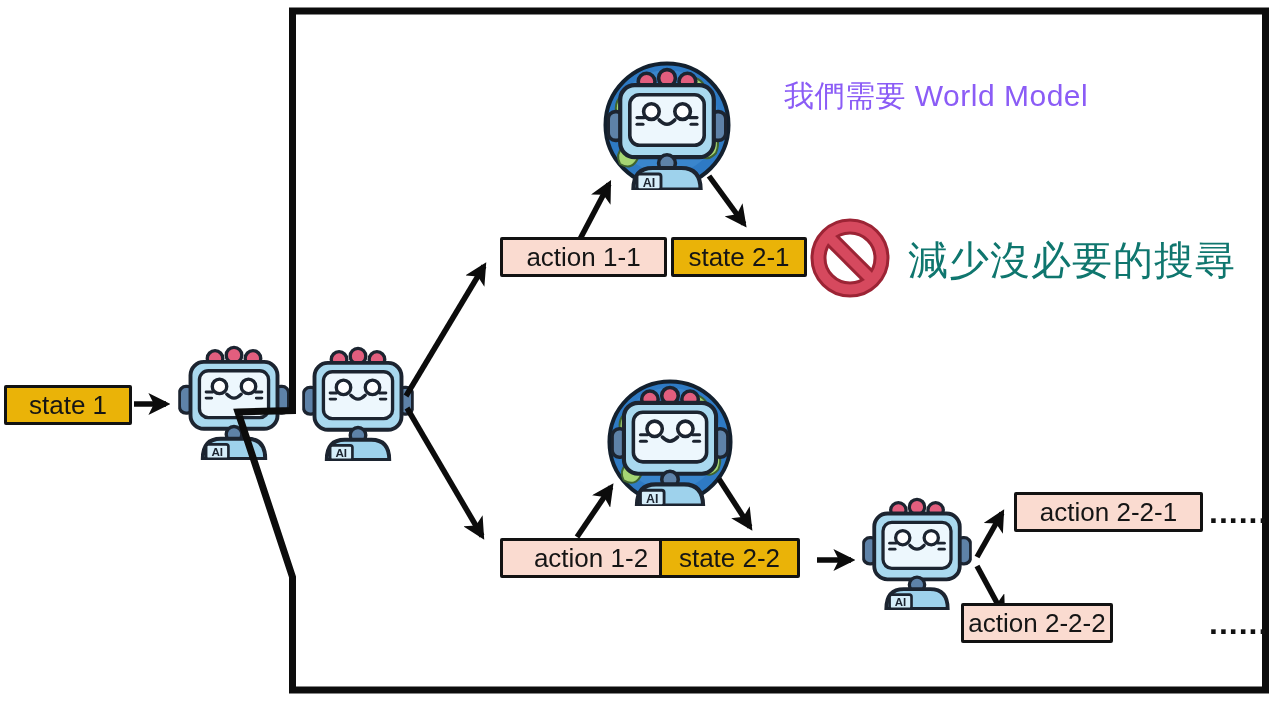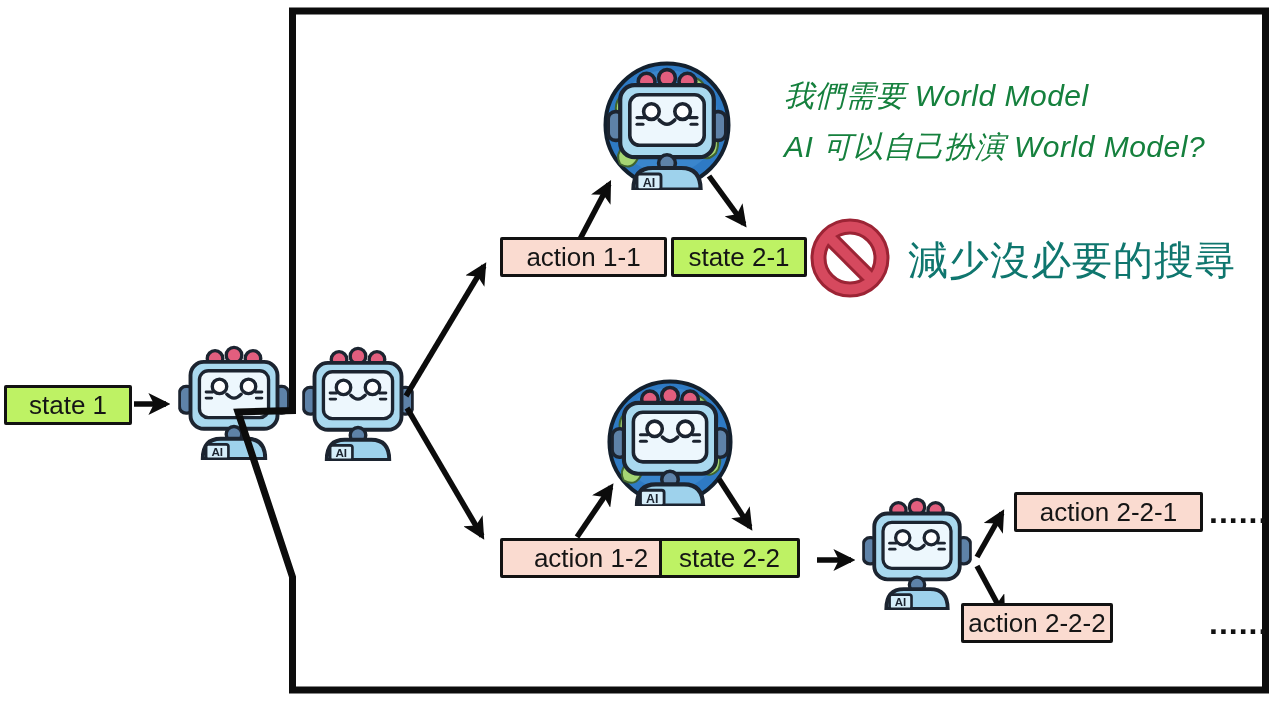--- a/index.html
+++ b/index.html
@@ -9,28 +9,28 @@
   }
   .sprite{position:absolute;}
   .overlay{position:absolute;left:0;top:0;pointer-events:none;}
   .box{
     position:absolute;box-sizing:border-box;
     border:3.5px solid #121212;border-radius:2px;
     display:flex;align-items:center;justify-content:center;
     font-size:26px;color:#151515;white-space:nowrap;
   }
   .box.action{background:#fadbd0;}
-  .box.state{background:#bef264;}
+  .box.state{background:#eab308;}
   .dots{
     position:absolute;font-weight:700;font-size:32px;line-height:40px;
     letter-spacing:1px;color:#111;height:40px;display:flex;align-items:center;
   }
   .title-line{
-    position:absolute;left:784px;font-size:30px;line-height:36px;color:#15803d;
-    white-space:nowrap;letter-spacing:0.5px;font-style:italic;
+    position:absolute;left:784px;font-size:30px;line-height:36px;color:#8b5cf6;
+    white-space:nowrap;letter-spacing:0.5px;
   }
   .note-text{
     position:absolute;left:908px;top:238px;font-size:40px;line-height:44px;
     color:#0f766e;white-space:nowrap;letter-spacing:1px;
   }
   svg{display:block;}
 </style>
 </head>
 <body>
 
@@ -140,17 +140,16 @@
   <div class="box state" style="left:671px;top:237px;width:136px;height:40px">state 2-1</div>
   <div class="box action" style="left:500px;top:538px;width:182px;height:40px">action 1-2</div>
   <div class="box state" style="left:659px;top:538px;width:141px;height:40px">state 2-2</div>
   <div class="box action" style="left:1014px;top:492px;width:189px;height:40px">action 2-2-1</div>
   <div class="box action" style="left:961px;top:603px;width:152px;height:40px">action 2-2-2</div>
 
   <div class="dots" style="left:1209px;top:492px">......</div>
   <div class="dots" style="left:1209px;top:603px">......</div>
 
   <div class="title-line" style="top:78px">我們需要 World Model</div>
-  <div class="title-line" style="top:129px">AI 可以自己扮演 World Model?</div>
 
   <div class="note-text">減少沒必要的搜尋</div>
 
 </div>
 
 </body></html>

